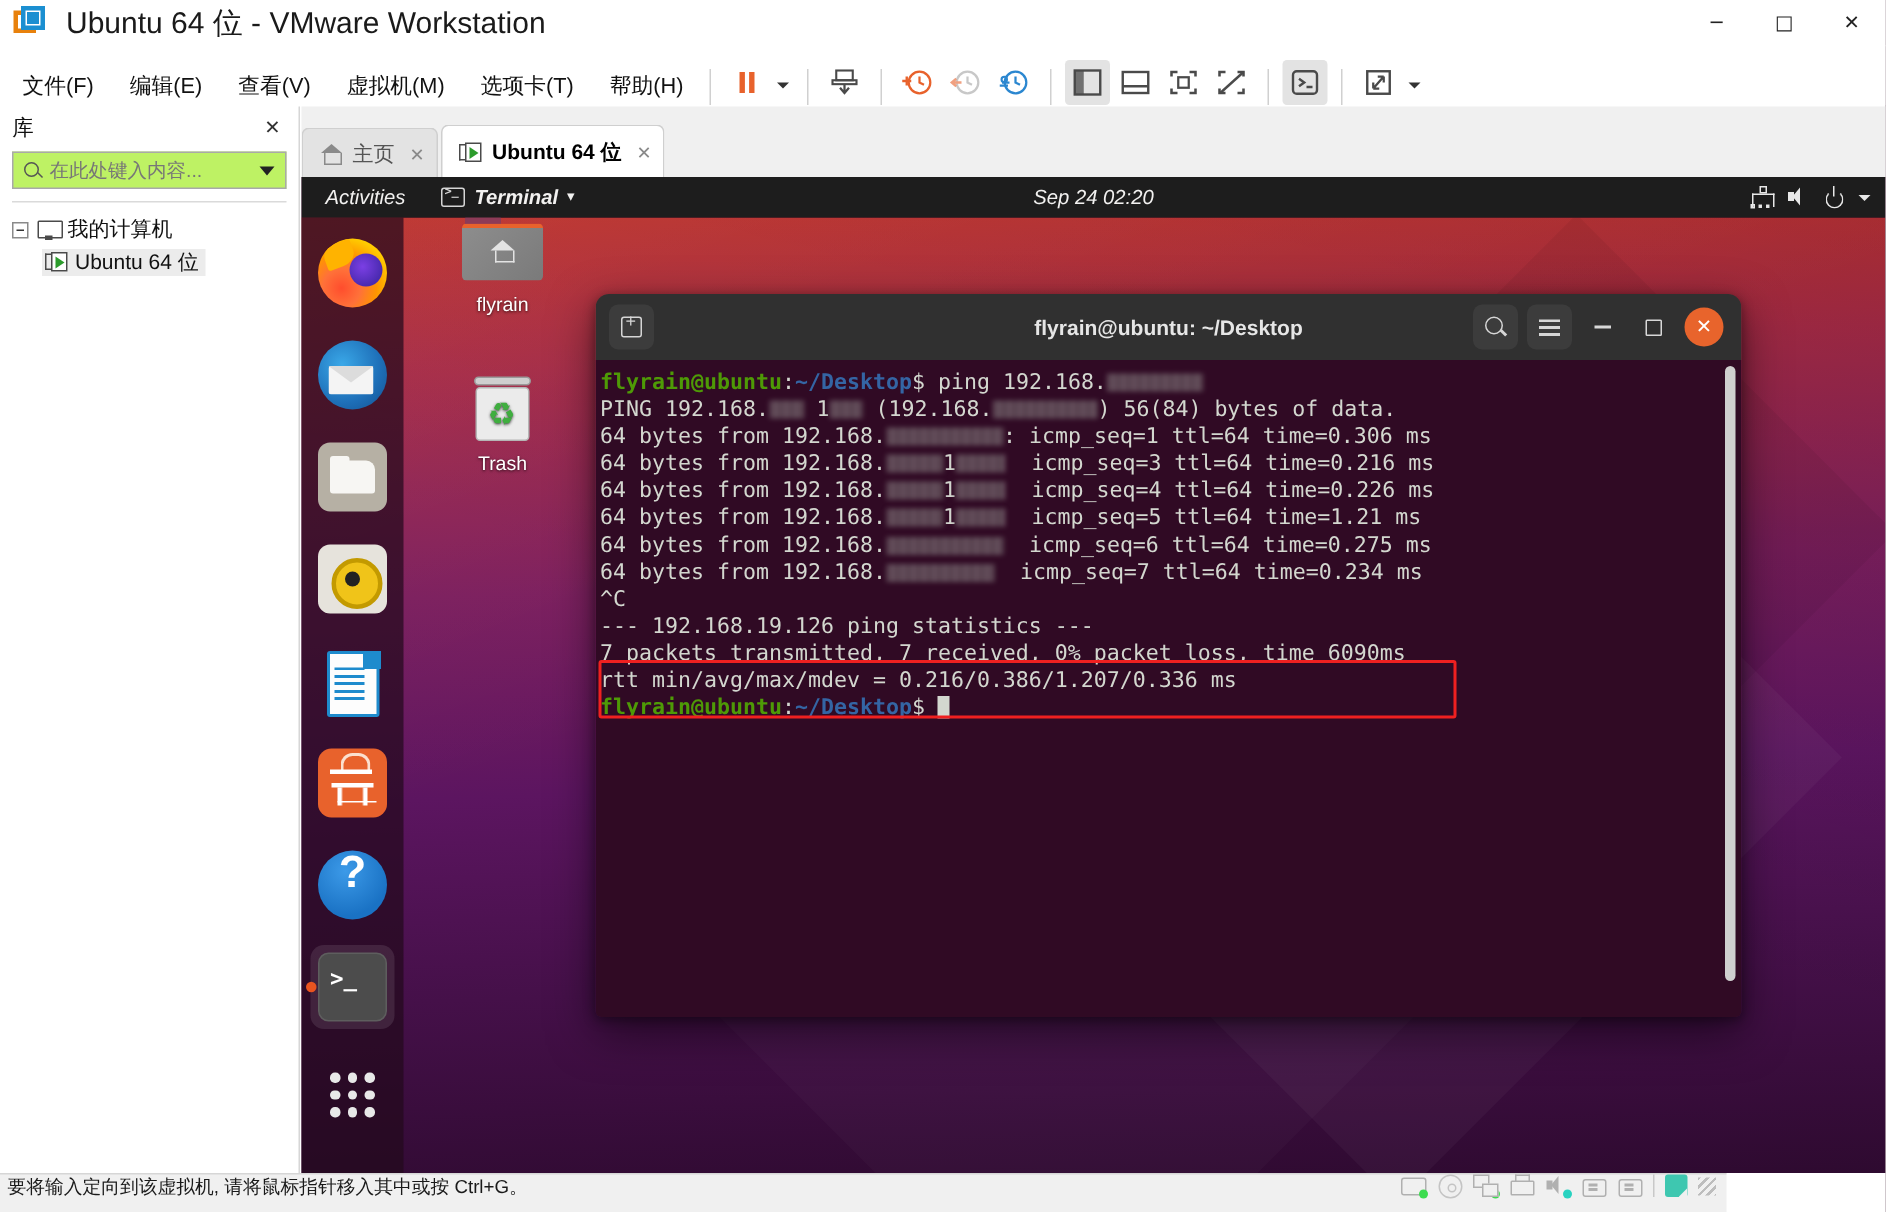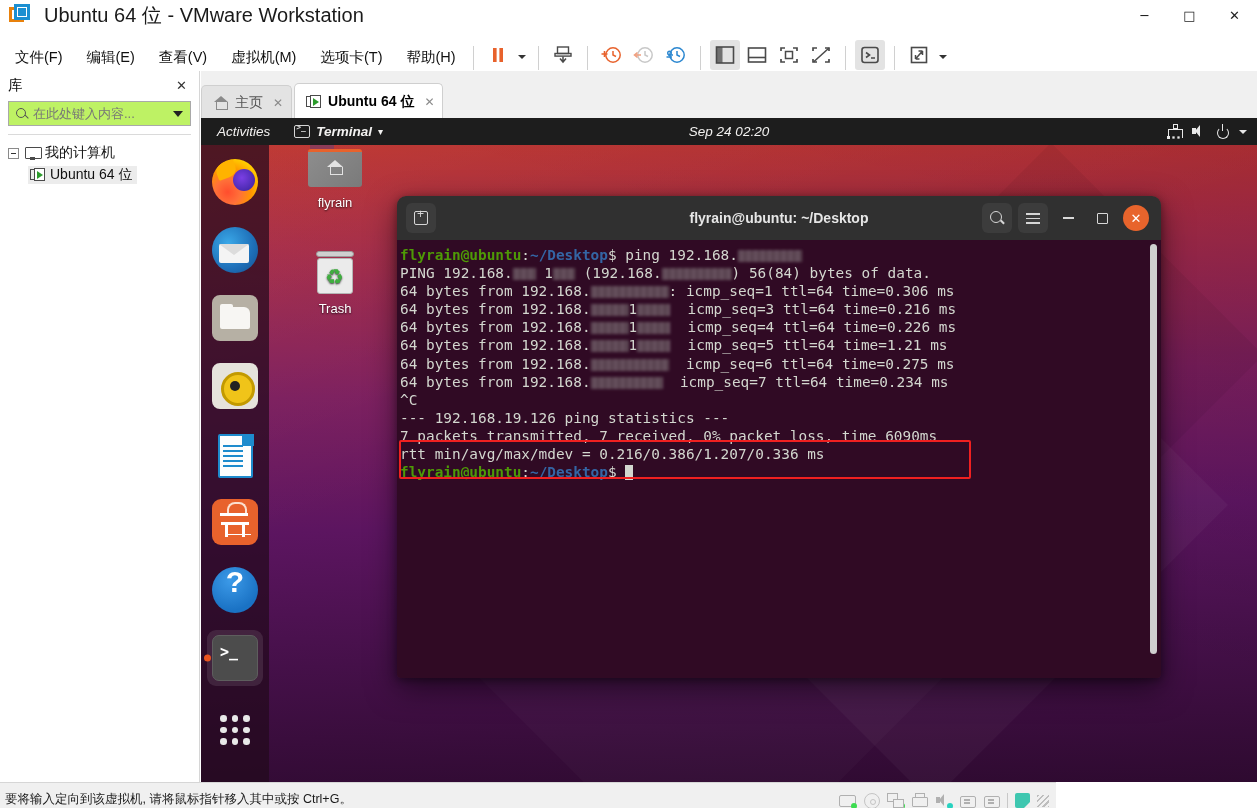--- a/index.html
+++ b/index.html
@@ -433,23 +433,23 @@
     position: absolute; left: 2px; top: 200px; width: 572px; height: 39px;
     border: 2.5px solid #f02020; border-radius: 2px; pointer-events: none;
   }
   .gterm-scroll {
     position: absolute; right: 4px; top: 4px; width: 7px; height: 410px;
     background: #cfcfcf; border-radius: 4px;
   }
 
   
   .vm-status {
-    position: absolute; left: 0; top: 782px; width: 1056px; height: 26px;
+    position: absolute; left: 0; top: 782px; width: 1151px; height: 26px;
     background: #f0f0f0; border-top: 1px solid #d6d6d6;
-    display: flex; align-items: flex-end; font-size: 12.5px; color: #1a1a1a;
+    display: flex; align-items: flex-start; font-size: 12.5px; color: #1a1a1a;
   }
   .vm-status .msg { margin-left: 5px; }
   .vm-status .icons { margin-left: auto; display: flex; align-items: center; gap: 7px; margin-right: 7px; }
   .st-ico { width: 17px; height: 15px; position: relative; }
   .st-dot { position:absolute; right:-1px; bottom:-1px; width:6px; height:6px; border-radius:50%; background:#3ddc50; }
   .st-dot.teal { background: #28d2c0; }
   .st-hdd::before { content:''; position:absolute; left:0;top:2px;width:15px;height:10px;border:1.5px solid #b0b0b0;border-radius:2px; }
   .st-cd::before { content:''; position:absolute; left:1px;top:0;width:14px;height:14px;border:1.5px solid #c4c4c4;border-radius:50%; }
   .st-cd::after { content:''; position:absolute; left:6.5px;top:5.5px;width:4px;height:4px;border:1.4px solid #c4c4c4;border-radius:50%; }
   .st-net::before { content:''; position:absolute; left:0;top:0;width:9px;height:7px;border:1.5px solid #b0b0b0; }

